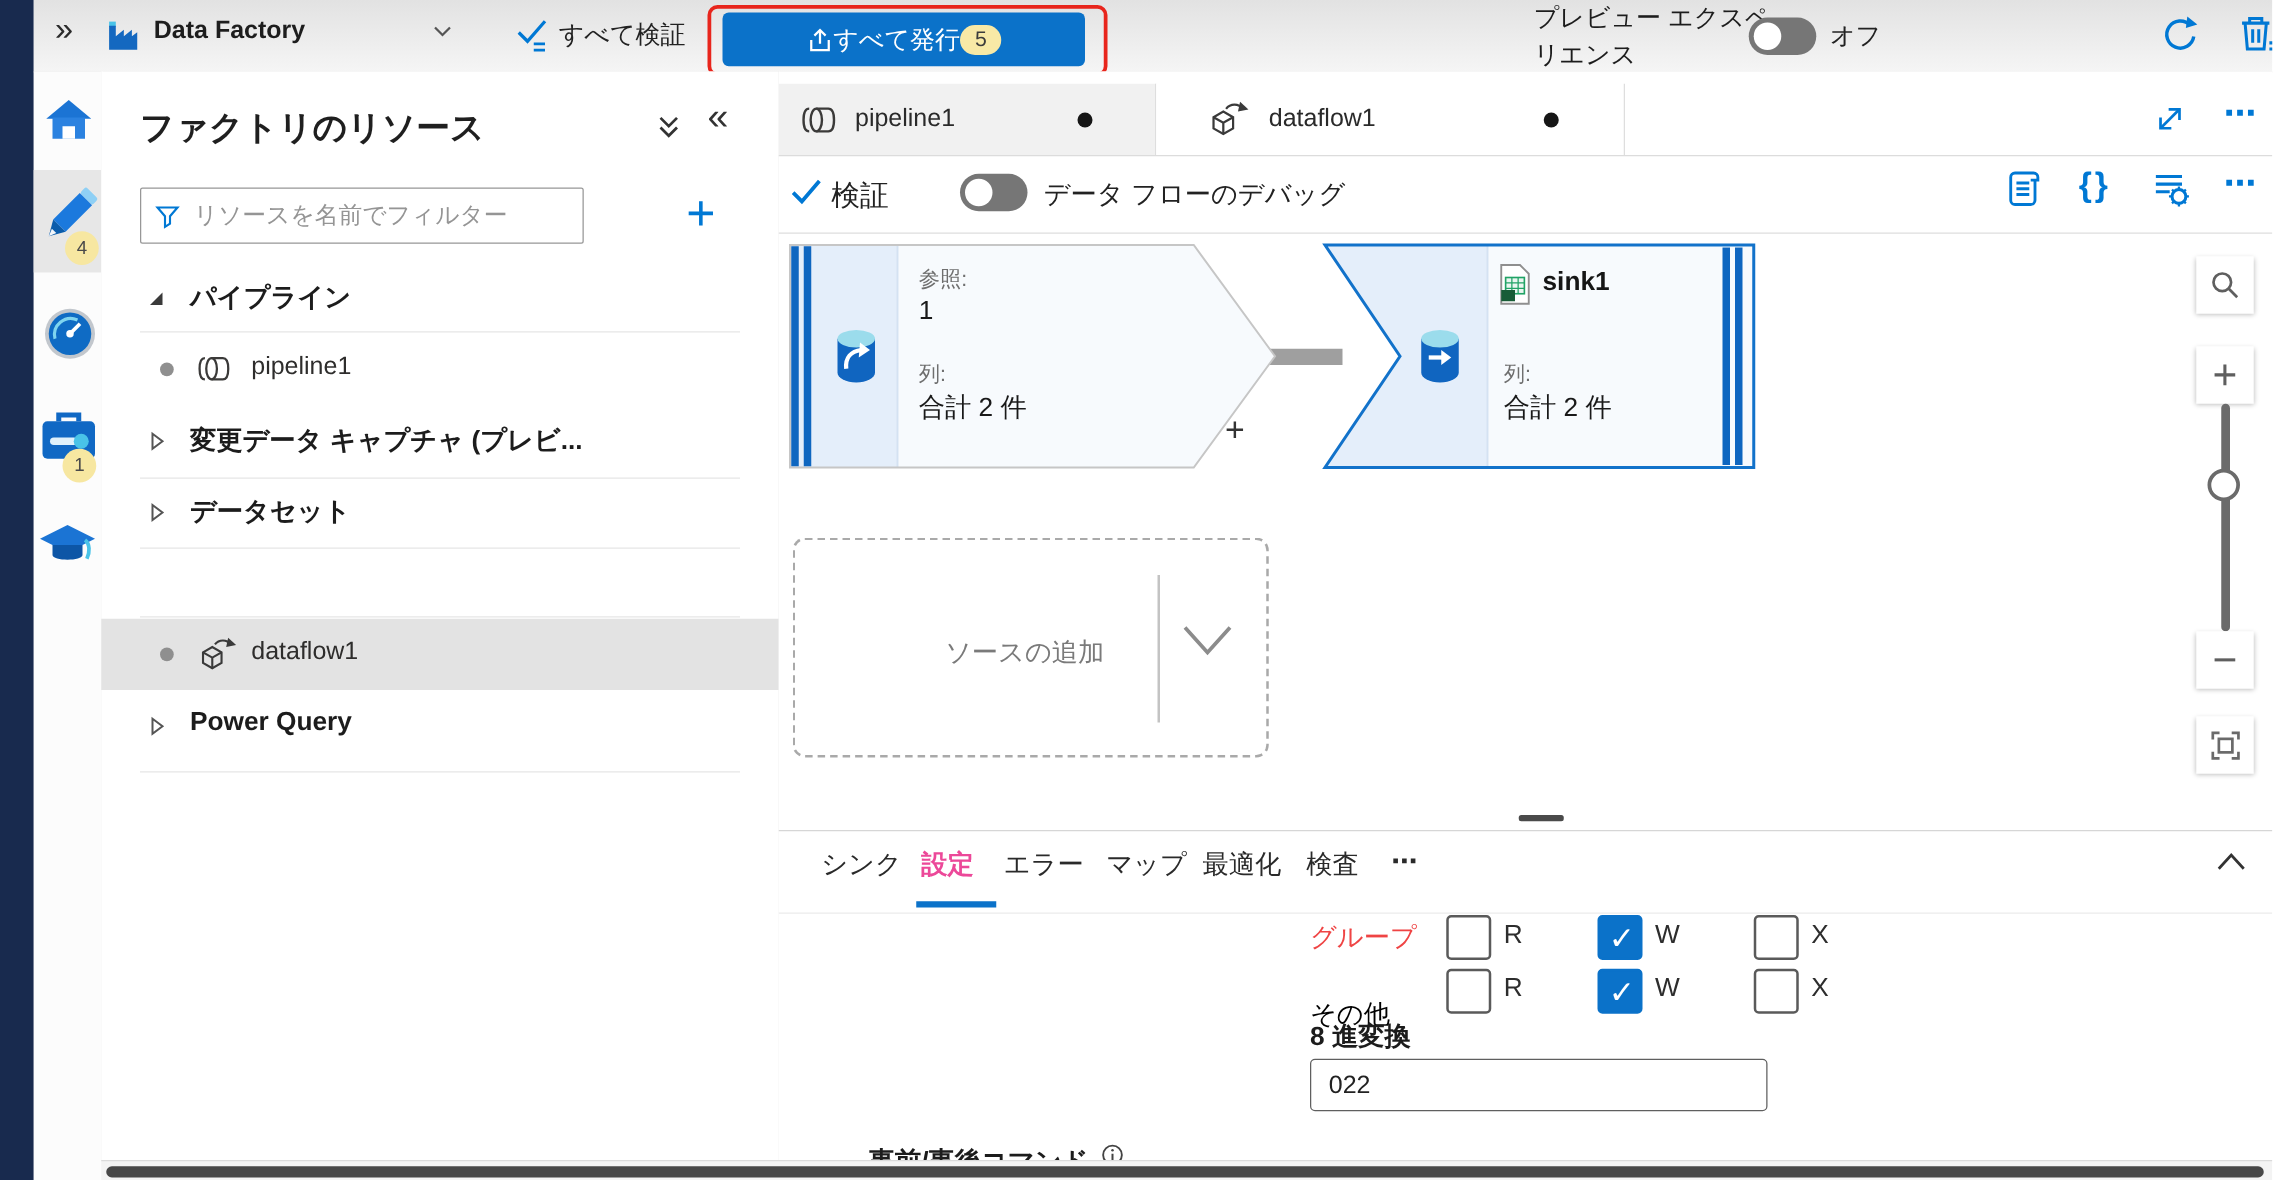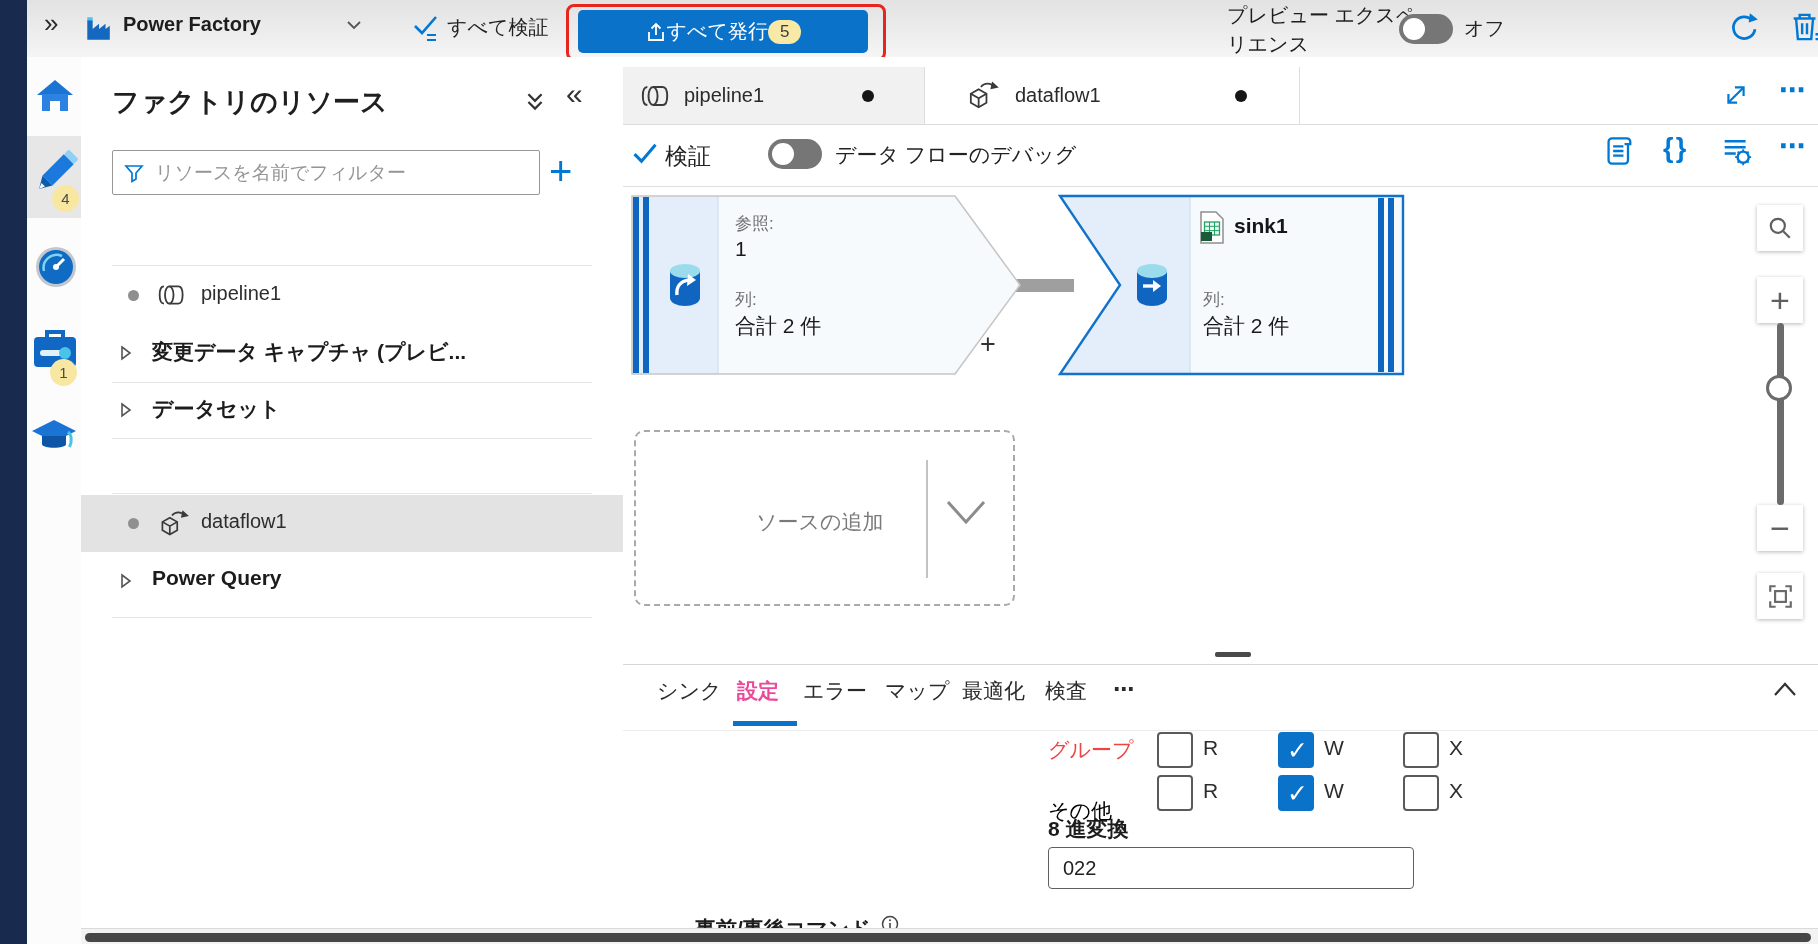--- a/index.html
+++ b/index.html
@@ -65,21 +65,21 @@
 
   <div class="abs top-bar">
     <div class="abs" style="left:17px;top:8px;font-size:26px;color:#2b2b2b;">»</div>
 
     <span class="abs" style="left:56px;top:13px;">
       <svg width="30" height="30" viewBox="0 0 28 28">
           <rect x="4" y="4" width="5" height="4" fill="#49c3e8"></rect>
           <path d="M4 25 V7 h5 v8 l6-5 v5 l6-5 v5 l4-3 v13 z" fill="#1468c0"></path>
         </svg>
     </span>
-    <span class="abs nowrap" style="left:96px;top:13px;font-size:20px;font-weight:600;color:#1d1d1d;">Power Factory</span>
+    <span class="abs nowrap" style="left:96px;top:13px;font-size:20px;font-weight:600;color:#1d1d1d;">Data Factory</span>
     <span class="abs" style="left:318px;top:16px;">
       <svg width="18" height="18" viewBox="0 0 18 18">
           <polyline points="3,6 9,12 15,6" fill="none" stroke="#555" stroke-width="1.8"></polyline>
         </svg>
     </span>
 
     <span class="abs" style="left:385px;top:13px;">
       <svg width="28" height="30" viewBox="0 0 28 30">
           <path d="M3 13 l7 7 L24 4" fill="none" stroke="#0078d4" stroke-width="2.6"></path>
           <path d="M15 22 h9 M15 27 h9" stroke="#0078d4" stroke-width="2.2"></path>
@@ -177,30 +177,37 @@
     <span class="abs" style="left:443px;top:34px;">
       <svg width="22" height="22" viewBox="0 0 20 20">
           <g fill="none" stroke="#333" stroke-width="2">
             <polyline points="4,3 10,9 16,3"></polyline>
             <polyline points="4,10 10,16 16,10"></polyline>
           </g>
         </svg>
     </span>
     <span class="abs" style="left:485px;top:20px;font-size:30px;color:#333;">«</span>
 
-    <div class="abs filter-box" style="left:31px;top:93px;width:428px;height:45px;">
+    <div class="abs filter-box" style="left:31px;top:93px;width:355px;height:45px;">
       <span style="display:inline-flex;">
         <svg width="22" height="22" viewBox="0 0 22 22">
             <path d="M3 4 h16 l-6 7 v6 l-4 2.5 v-8.5 z" fill="none" stroke="#0078d4" stroke-width="1.7"></path>
           </svg>
       </span>
       <input type="text" placeholder="リソースを名前でフィルター" style="">
     </div>
     <span class="abs" style="left:468px;top:92px;font-size:40px;font-weight:300;color:#0078d4;">+</span>
 
+    <div class="abs tree-row" style="top:153px;">
+      <span class="abs" style="left:37px;top:22px;"><svg width="14" height="14" viewBox="0 0 14 14">
+            <polygon points="12,2 12,12 2,12" fill="#3a3a3a"></polygon>
+          </svg></span>
+      <span class="lbl" style="left:71px;">パイプライン</span>
+      <span class="cnt">1</span>
+    </div>
     <div class="abs divider" style="top:208px;"></div>
 
     <div class="abs tree-row tree-child" style="top:210px;">
       <span class="abs dot" style="left:47px;top:23px;"></span>
       <span class="abs" style="left:76px;top:17px;">
         <svg width="32" height="22" viewBox="0 0 30 20">
             <g fill="none" stroke="#3b3a39" stroke-width="1.7">
               <path d="M6.5 2 C3.5 2 2.5 5.3 2.5 10 s1 8 4 8"></path>
               <ellipse cx="11.5" cy="10" rx="4" ry="8"></ellipse>
               <path d="M11.5 2 h8.5 c3 0 4 3.3 4 8 s-1 8-4 8 h-8.5"></path>

